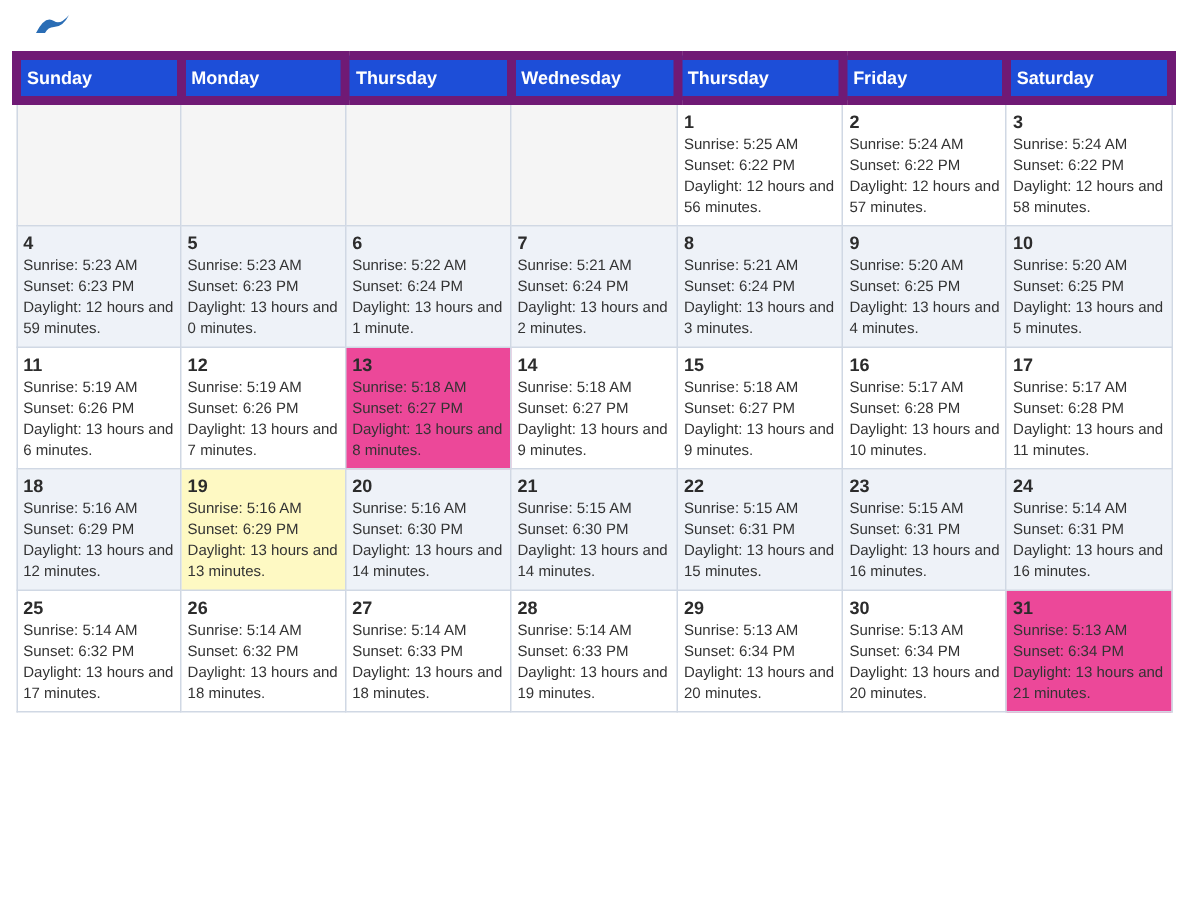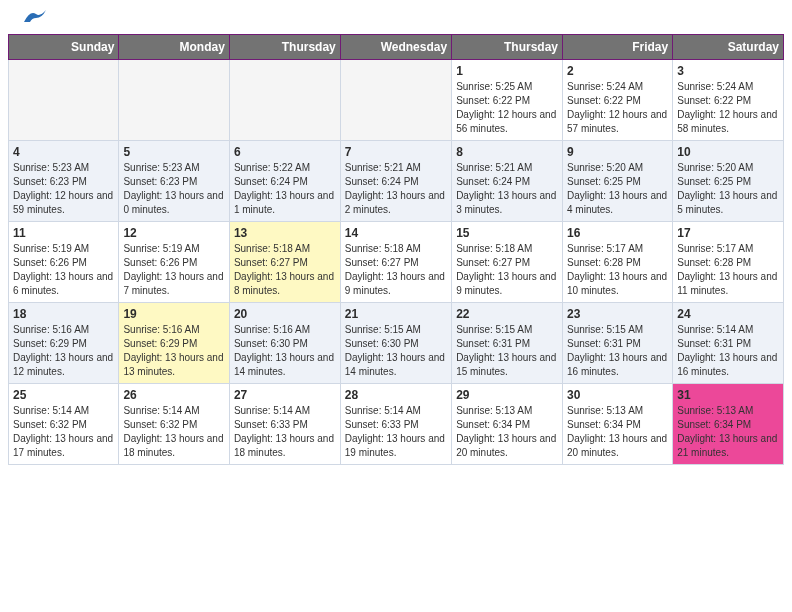--- a/index.html
+++ b/index.html
@@ -34,27 +34,27 @@
       color: #2c2c2c;
       margin-top: 2px;
     }
     .calendar {
       width: 100%;
       border-collapse: collapse;
       margin: 0;
       padding: 0 0px;
     }
     .calendar th {
-      background: #737373;
+      background: #1d4ed8;
       color: #fff;
       font-size: 12px;
       font-weight: bold;
       padding: 5px 4px;
-      text-align: right;
-      border: 1px solid #701a75;
+      text-align: left;
+      border: 6px solid #701a75;
     }
     .calendar td {
       vertical-align: top;
       font-size: 10px;
       color: #333;
       padding: 4px 4px;
       border: 1px solid #d0d8e4;
       width: 113px;
       min-height: 80px;
       background: #fff;
@@ -140,21 +140,21 @@
           <td style="background: rgb(238, 242, 248);"><span class="day-number">9</span>
 <span class="day-info">Sunrise: 5:20 AM<br>Sunset: 6:25 PM<br>Daylight: 13 hours and 4 minutes.</span></td>
           <td style="background: rgb(238, 242, 248);"><span class="day-number">10</span>
 <span class="day-info">Sunrise: 5:20 AM<br>Sunset: 6:25 PM<br>Daylight: 13 hours and 5 minutes.</span></td>
         </tr>
         <tr>
           <td style="background: rgb(255, 255, 255);"><span class="day-number">11</span>
 <span class="day-info">Sunrise: 5:19 AM<br>Sunset: 6:26 PM<br>Daylight: 13 hours and 6 minutes.</span></td>
           <td style="background: rgb(255, 255, 255);"><span class="day-number">12</span>
 <span class="day-info">Sunrise: 5:19 AM<br>Sunset: 6:26 PM<br>Daylight: 13 hours and 7 minutes.</span></td>
-          <td style="background: #fef9c3; margin-top: 15px;"><span class="day-number">13</span>
+          <td style="background: #ec4899; margin-top: 15px;"><span class="day-number">13</span>
 <span class="day-info">Sunrise: 5:18 AM<br>Sunset: 6:27 PM<br>Daylight: 13 hours and 8 minutes.</span></td>
           <td style="background: rgb(255, 255, 255);"><span class="day-number">14</span>
 <span class="day-info">Sunrise: 5:18 AM<br>Sunset: 6:27 PM<br>Daylight: 13 hours and 9 minutes.</span></td>
           <td style="background: rgb(255, 255, 255);"><span class="day-number">15</span>
 <span class="day-info">Sunrise: 5:18 AM<br>Sunset: 6:27 PM<br>Daylight: 13 hours and 9 minutes.</span></td>
           <td style="background: rgb(255, 255, 255);"><span class="day-number">16</span>
 <span class="day-info">Sunrise: 5:17 AM<br>Sunset: 6:28 PM<br>Daylight: 13 hours and 10 minutes.</span></td>
           <td style="background: rgb(255, 255, 255);"><span class="day-number">17</span>
 <span class="day-info">Sunrise: 5:17 AM<br>Sunset: 6:28 PM<br>Daylight: 13 hours and 11 minutes.</span></td>
         </tr>

